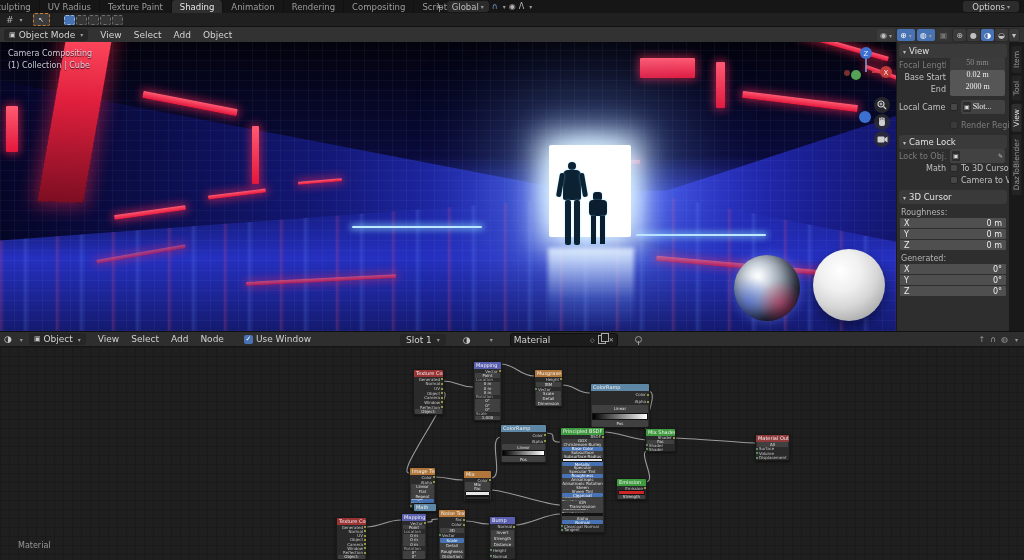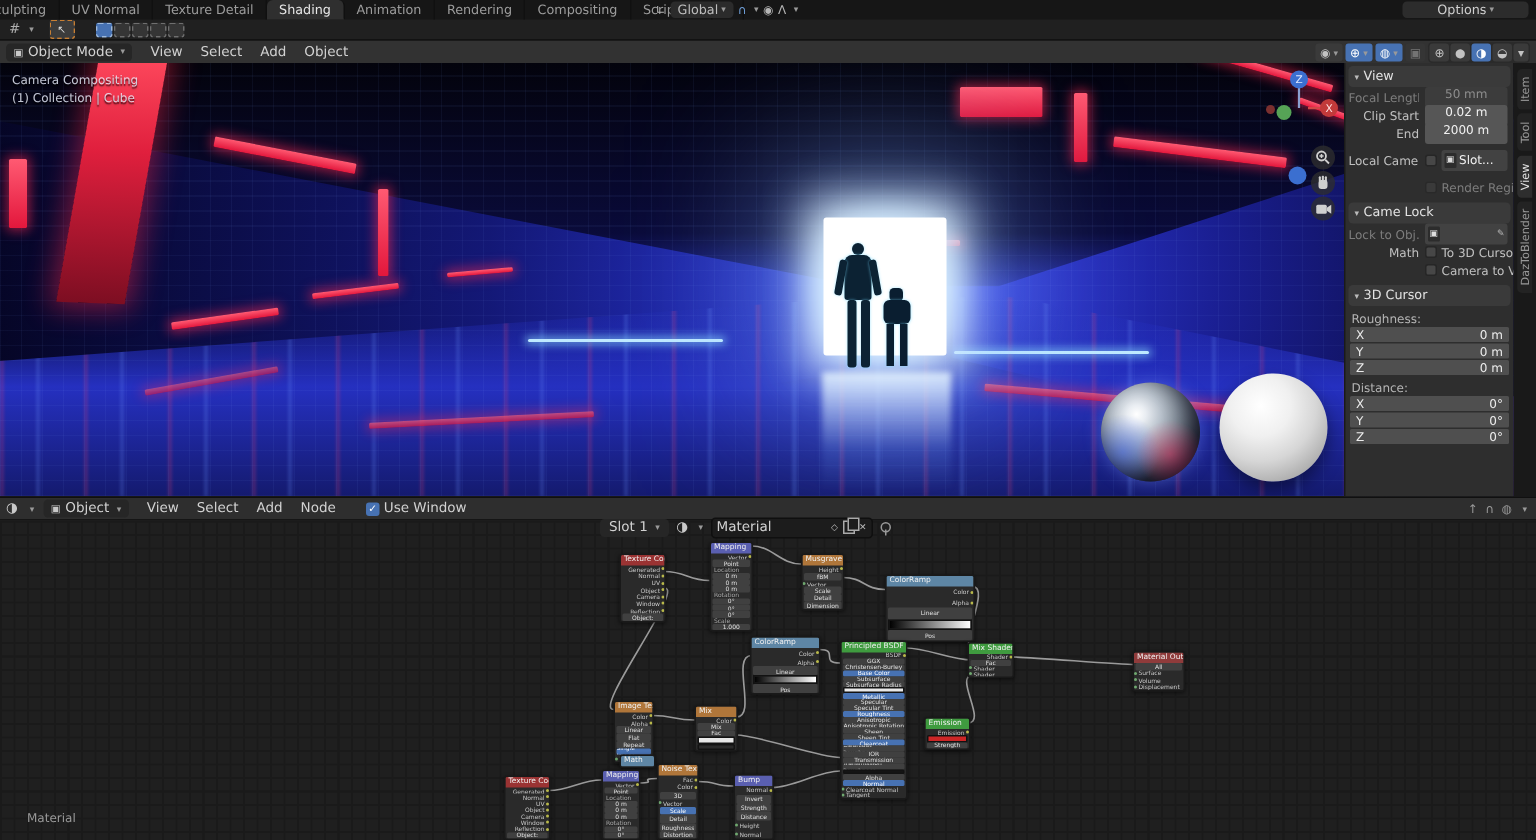--- a/index.html
+++ b/index.html
@@ -9,21 +9,21 @@
   
   .topbar{position:absolute;left:0;top:0;width:1024px;height:13px;background:#161616;display:flex;align-items:stretch;z-index:30;}
   .ws-tabs{display:flex;margin-left:-17px;}
   .ws-tab{padding:0 8px;display:flex;align-items:center;font-size:8.5px;color:#9c9c9c;white-space:nowrap;border-right:1px solid #101010;}
   .ws-tab.active{background:#2f2f2f;color:#e6e6e6;border-radius:4px 4px 0 0;}
   .ws-tab.add{color:#8a8a8a;padding:0 6px;}
   .topcenter{position:absolute;left:437px;top:0;height:13px;display:flex;align-items:center;gap:3px;font-size:8.5px;color:#bdbdbd;}
   .tc-btn{display:flex;align-items:center;background:#2b2b2b;border-radius:3px;padding:0 5px;height:11px;}
   .tc-icon{font-size:8px;color:#b5b5b5;}
   .tc-icon.blue{color:#6f9fd8;}
-  .options-btn{position:absolute;right:5px;top:1px;height:11px;display:flex;align-items:center;background:#2c2c2c;border-radius:3px;padding:0 23px;font-size:8.5px;color:#cfcfcf;}
+  .options-btn{position:absolute;right:5px;top:1px;height:11px;display:flex;align-items:center;background:#2c2c2c;border-radius:3px;padding:0 9px;font-size:8.5px;color:#cfcfcf;}
 
   
   .toolhdr{position:absolute;left:0;top:13px;width:1024px;height:14px;background:#202020;display:flex;align-items:center;gap:4px;padding-left:6px;box-sizing:border-box;border-bottom:1px solid #121212;z-index:29;}
   .th-icon{font-size:9px;color:#b0b0b0;}
   .tool-active{width:15px;height:11px;border:1px dashed #c87f33;border-radius:2px;background:#3c3c3c;display:flex;align-items:center;justify-content:center;font-size:7px;color:#ddd;margin-left:6px;}
   .selmode{display:flex;gap:1px;margin-left:10px;}
   .sm{width:11px;height:10px;border:1px dashed #6f6f6f;border-radius:2px;background:#353535;box-sizing:border-box;}
   .sm.on{background:#4772b3;border-color:#9db9dd;}
 
   
@@ -75,21 +75,21 @@
   .gizmo{position:absolute;left:840px;top:2px;}
 
   
   .sidebar{position:absolute;left:896px;top:42px;width:113px;height:289px;background:#2e2e2e;z-index:10;font-size:8px;color:#c6c6c6;box-sizing:border-box;padding:2px 2px;overflow:hidden;border-left:1px solid #1a1a1a;}
   .panel{margin-bottom:5px;}
   .phead{background:#3a3a3a;border-radius:3px;padding:2px 4px;font-size:8.5px;color:#e2e2e2;display:flex;align-items:center;gap:3px;}
   .phead .tri{font-size:6px;color:#bbb;}
   .prow{display:flex;align-items:center;margin:2px 2px 0 0;height:10px;}
   .prow.gap{margin-top:8px;}
   .plabel{flex:0 0 47px;text-align:right;margin-right:4px;white-space:nowrap;overflow:hidden;color:#c0c0c0;}
-  .fld{flex:1;background:#565656;border-radius:2px;height:14px;line-height:10px;text-align:center;color:#f0f0f0;font-size:8px;white-space:nowrap;overflow:hidden;}
+  .fld{flex:1;background:#565656;border-radius:2px;height:14px;line-height:10px;text-align:center;color:#f0f0f0;font-size:8px;white-space:nowrap;overflow:hidden;font-family:Liberation Serif, serif;}
   .dim .plabel{color:#7d7d7d;}
   .fld.dimf{background:#3c3c3c;color:#8d8d8d;}
   .fld.obj{display:flex;align-items:center;text-align:left;padding:0 2px;gap:2px;background:#424242;}
   .fld.obj .bx{font-style:normal;font-size:6px;color:#ddd;background:#2c2c2c;border-radius:1px;padding:0 1px;}
   .fld.obj .x,.fld.obj .pen{font-style:normal;font-size:6px;color:#bbb;margin-left:auto;}
   .cb{width:8px;height:8px;background:#474747;border:1px solid #262626;border-radius:2px;box-sizing:border-box;margin-right:3px;flex:0 0 auto;}
   .cb.dimc{opacity:.5;}
   .cblab{white-space:nowrap;color:#c0c0c0;}
   .dim .cblab{color:#7d7d7d;}
   .seclab{margin:4px 2px 1px 2px;color:#b5b5b5;}
@@ -99,21 +99,21 @@
   .stab{writing-mode:vertical-rl;transform:rotate(180deg);font-size:7.5px;color:#989898;background:#232323;border-radius:0 3px 3px 0;padding:5px 1px;line-height:1;}
   .stab.active{background:#2e2e2e;color:#e2e2e2;}
 
   
   .shhdr{position:absolute;left:0;top:331px;width:1024px;height:16px;background:#2e2e2e;border-top:1px solid #101010;border-bottom:1px solid #151515;display:flex;align-items:center;font-size:9px;color:#d2d2d2;z-index:20;box-sizing:border-box;}
   .sh-left{display:flex;align-items:center;gap:6px;margin-left:4px;}
   .ed-icon{font-size:9px;color:#c9c9c9;}
   .usenodes{display:flex;align-items:center;gap:3px;margin-left:8px;}
   .cbx{width:9px;height:9px;border-radius:2px;background:#4772b3;display:flex;align-items:center;justify-content:center;}
   .cbx i{font-style:normal;font-size:7px;color:#fff;line-height:1;}
-  .sh-center{position:absolute;left:400px;top:13px;display:flex;align-items:center;gap:5px;height:13px;text-align:center;}
+  .sh-center{position:absolute;left:400px;top:1px;display:flex;align-items:center;gap:17px;height:13px;text-align:center;}
   .slot-btn{display:flex;align-items:center;background:#262626;border-radius:3px;height:12px;padding:0 6px;gap:3px;}
   .mat-field{display:flex;align-items:center;background:#1c1c1c;border:1px solid #0f0f0f;border-radius:3px;height:12px;width:100px;padding:0 3px;gap:3px;}
   .mf-icons{display:flex;align-items:center;gap:3px;margin-left:auto;font-size:6px;color:#bbb;}
   .copy-ic{position:relative;width:6px;height:7px;border:1px solid #aaa;display:inline-block;}
   .copy-ic::after{content:"";position:absolute;left:2px;top:-3px;width:6px;height:7px;border:1px solid #aaa;background:#1c1c1c;}
   .pin-ic{width:5px;height:5px;border:1px solid #999;border-radius:50%;position:relative;display:inline-block;}
   .pin-ic::after{content:"";position:absolute;left:2px;top:4px;width:1px;height:4px;background:#999;}
   .sh-right{position:absolute;right:6px;top:1px;display:flex;align-items:center;gap:5px;height:13px;font-size:8px;color:#9a9a9a;}
 
   
@@ -134,22 +134,22 @@
   .ne-label{position:absolute;left:18px;top:194px;font-size:8px;color:#9a9a9a;}
 </style>
 </head>
 <body>
 
 <div id="app">
 
   <div class="topbar">
     <div class="ws-tabs" id="ws-tabs">
         <div class="ws-tab">Sculpting</div>
-        <div class="ws-tab">UV Normal</div>
-        <div class="ws-tab">Texture Detail</div>
+        <div class="ws-tab">UV Radius</div>
+        <div class="ws-tab">Texture Paint</div>
         <div class="ws-tab active">Shading</div>
         <div class="ws-tab">Animation</div>
         <div class="ws-tab">Rendering</div>
         <div class="ws-tab">Compositing</div>
         <div class="ws-tab">Scripting</div>
         <div class="ws-tab add">+</div>
       </div>
     <div class="topcenter">
       <span class="tc-icon">∟</span>
       <div class="tc-btn">
@@ -304,21 +304,21 @@
     <div class="panel">
       <div class="phead">
         <span class="tri">▾</span>
         <span>View</span>
       </div>
       <div class="prow dim">
         <span class="plabel">Focal Length</span>
         <span class="fld dimf">50 mm</span>
       </div>
       <div class="prow">
-        <span class="plabel">Clip Start</span>
+        <span class="plabel">Base Start</span>
         <span class="fld">0.02 m</span>
       </div>
       <div class="prow">
         <span class="plabel">End</span>
         <span class="fld">2000 m</span>
       </div>
       <div class="prow gap">
         <span class="plabel">Local Camera</span>
         <span class="cb"></span>
         <span class="fld obj">
@@ -371,21 +371,21 @@
           </div>
           <div class="axisrow">
             <span>Y</span>
             <span>0 m</span>
           </div>
           <div class="axisrow">
             <span>Z</span>
             <span>0 m</span>
           </div>
         </div>
-      <div class="seclab">Distance:</div>
+      <div class="seclab">Generated:</div>
       <div id="rot-rows">
           <div class="axisrow">
             <span>X</span>
             <span>0°</span>
           </div>
           <div class="axisrow">
             <span>Y</span>
             <span>0°</span>
           </div>
           <div class="axisrow">

